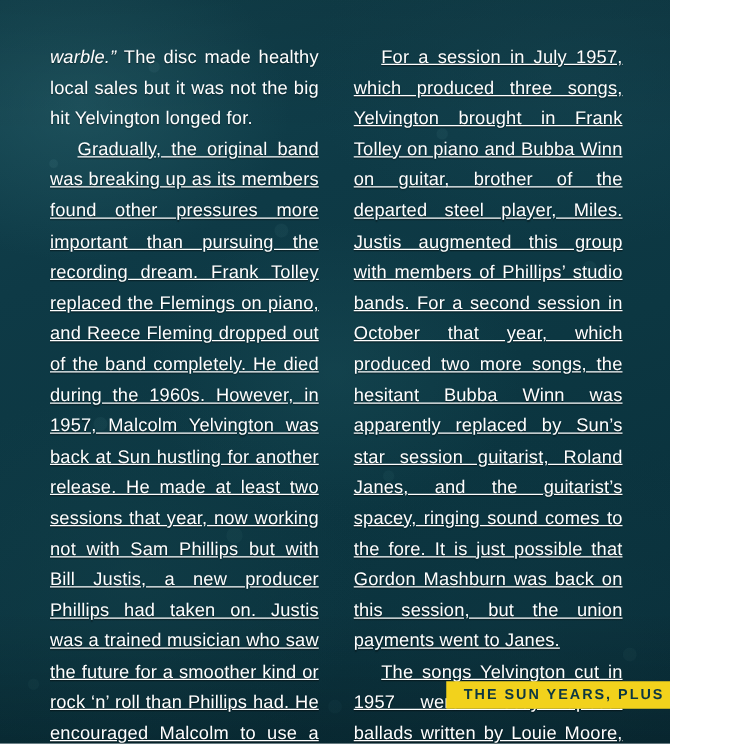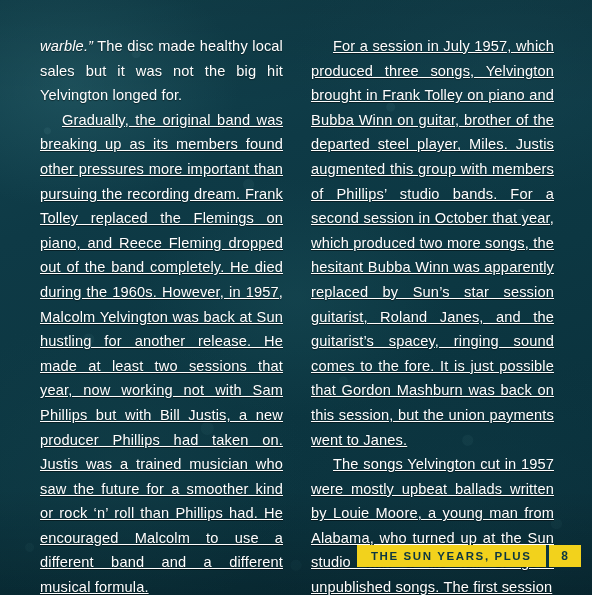--- a/index.html
+++ b/index.html
@@ -7,21 +7,21 @@
     padding: 0;
   }
   body {
     width: 600px;
     height: 595px;
     overflow: hidden;
     font-family: "Liberation Sans", sans-serif;
   }
   .page {
     position: relative;
-    width: 592px;
+    width: 536px;
     height: 595px;
     background:
       radial-gradient(ellipse 240px 180px at 12% 14%, rgba(40,95,105,0.55), rgba(0,0,0,0) 70%),
       radial-gradient(ellipse 300px 200px at 85% 10%, rgba(22,70,82,0.55), rgba(0,0,0,0) 70%),
       radial-gradient(ellipse 260px 220px at 20% 78%, rgba(18,62,72,0.6), rgba(0,0,0,0) 72%),
       radial-gradient(ellipse 320px 240px at 78% 85%, rgba(14,55,66,0.6), rgba(0,0,0,0) 72%),
       radial-gradient(ellipse 200px 160px at 50% 50%, rgba(30,85,95,0.35), rgba(0,0,0,0) 75%),
       linear-gradient(160deg, #12434f 0%, #0e3a46 30%, #0c3742 55%, #0a323d 80%, #092c37 100%);
     box-sizing: border-box;
     overflow: hidden;

